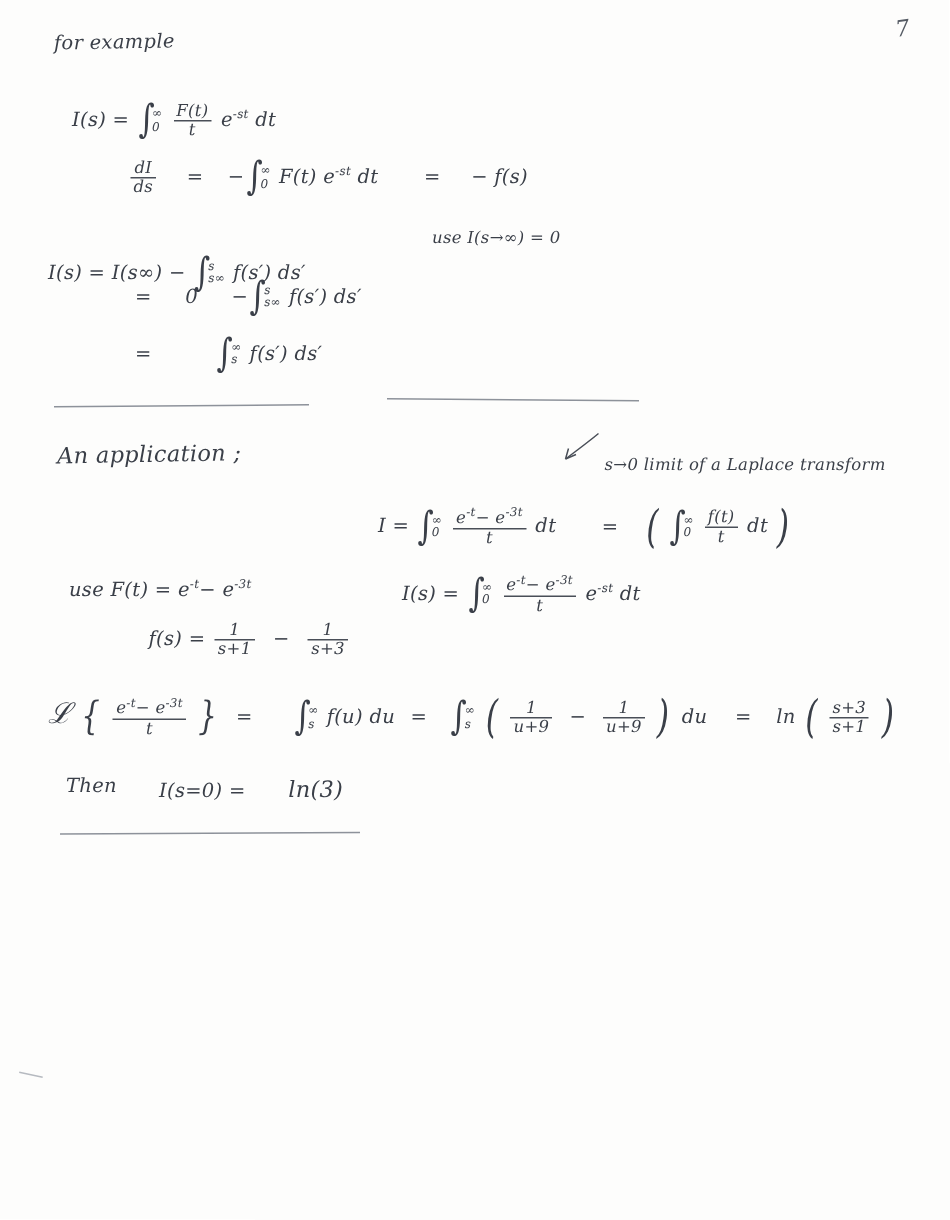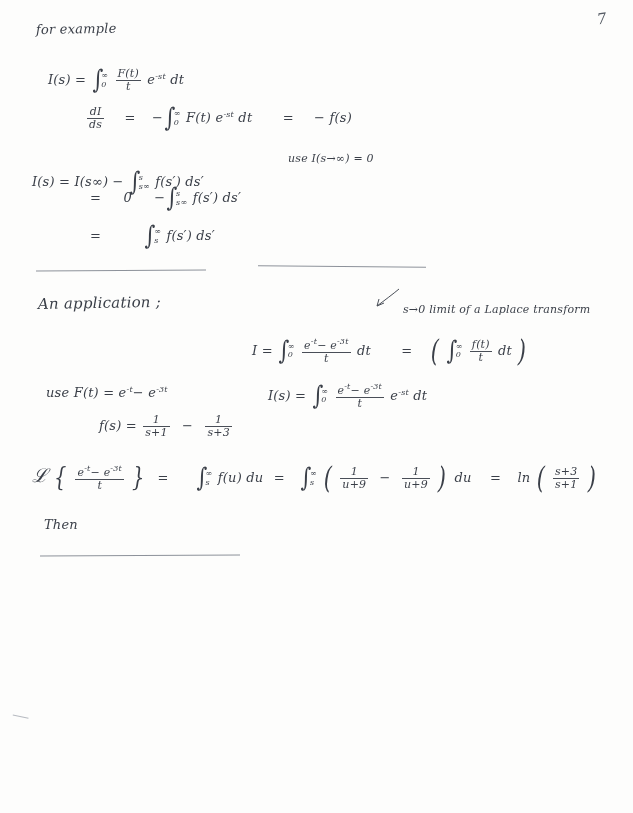--- a/index.html
+++ b/index.html
@@ -262,17 +262,21 @@
     <span style="margin-left:12px">ln</span>
     <span class="bigparen">(</span>
     <span class="frac">
       <span class="num">s+3</span>
       <span class="den">s+1</span>
     </span>
     <span class="bigparen">)</span>
   </div>
 
   <div class="hw md" style="left:44px; top:517px;">Then</div>
+  <div class="hw md" style="left:106px; top:517px;">
+    <span>I(s=0)  =</span>
+    <span style="margin-left:24px; font-size:15px">ln(3)</span>
+  </div>
 
   <div class="rule r3"></div>
   <div class="smudge"></div>
 
 </div>
 
 </body></html>

